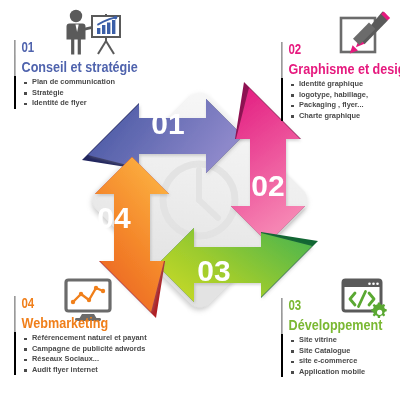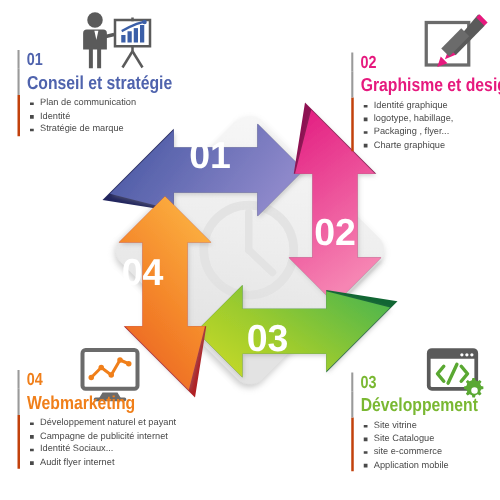--- a/index.html
+++ b/index.html
@@ -45,21 +45,22 @@
     padding-top:2px;
     white-space:nowrap;
     font-family:"Liberation Sans Narrow","Liberation Sans",sans-serif;
     transform:scaleX(.84);
     transform-origin:left center;
   }
   ul.items{
     list-style:none;
     margin:0;
     padding:1px 0 0 7px;
-    border-left:2px solid #c2410c;
+    border-left:2px solid #000000;
+    font-weight:bold;
   }
   ul.items li{
     position:relative;
     font-size:7.4px;
     line-height:10.6px;
     color:#4a4a4a;
     padding-left:9px;
     white-space:nowrap;
   }
   ul.items li:before{
@@ -229,43 +230,43 @@
       </g>
       <circle cx="39.6" cy="36.3" r="2.6" fill="#ffffff"></circle>
     </svg>
   </div>
 
   <div class="block tl">
     <span class="numline" style="color: rgb(79, 99, 173);">01</span>
     <span class="titleline" style="color: rgb(79, 99, 173);">Conseil et stratégie</span>
     <ul class="items">
       <li>Plan de communication</li>
-      <li>Identité</li>
-      <li>Stratégie de marque</li>
+      <li>Stratégie</li>
+      <li>Identité de flyer</li>
     </ul>
   </div>
 
   <div class="block tr">
     <span class="numline" style="color: rgb(230, 25, 126);">02</span>
     <span class="titleline" style="color: rgb(230, 25, 126);">Graphisme et design</span>
     <ul class="items">
       <li>Identité graphique</li>
       <li>logotype, habillage,</li>
       <li>Packaging , flyer...</li>
       <li>Charte graphique</li>
     </ul>
   </div>
 
   <div class="block bl">
     <span class="numline" style="color: rgb(240, 127, 26);">04</span>
     <span class="titleline" style="color: rgb(240, 127, 26);">Webmarketing</span>
     <ul class="items">
-      <li>Développement naturel et payant</li>
-      <li>Campagne de publicité internet</li>
-      <li>Identité Sociaux...</li>
+      <li>Référencement naturel et payant</li>
+      <li>Campagne de publicité adwords</li>
+      <li>Réseaux Sociaux...</li>
       <li>Audit flyer internet</li>
     </ul>
   </div>
 
   <div class="block br">
     <span class="numline" style="color: rgb(122, 184, 50);">03</span>
     <span class="titleline" style="color: rgb(122, 184, 50);">Développement</span>
     <ul class="items">
       <li>Site vitrine</li>
       <li>Site Catalogue</li>

